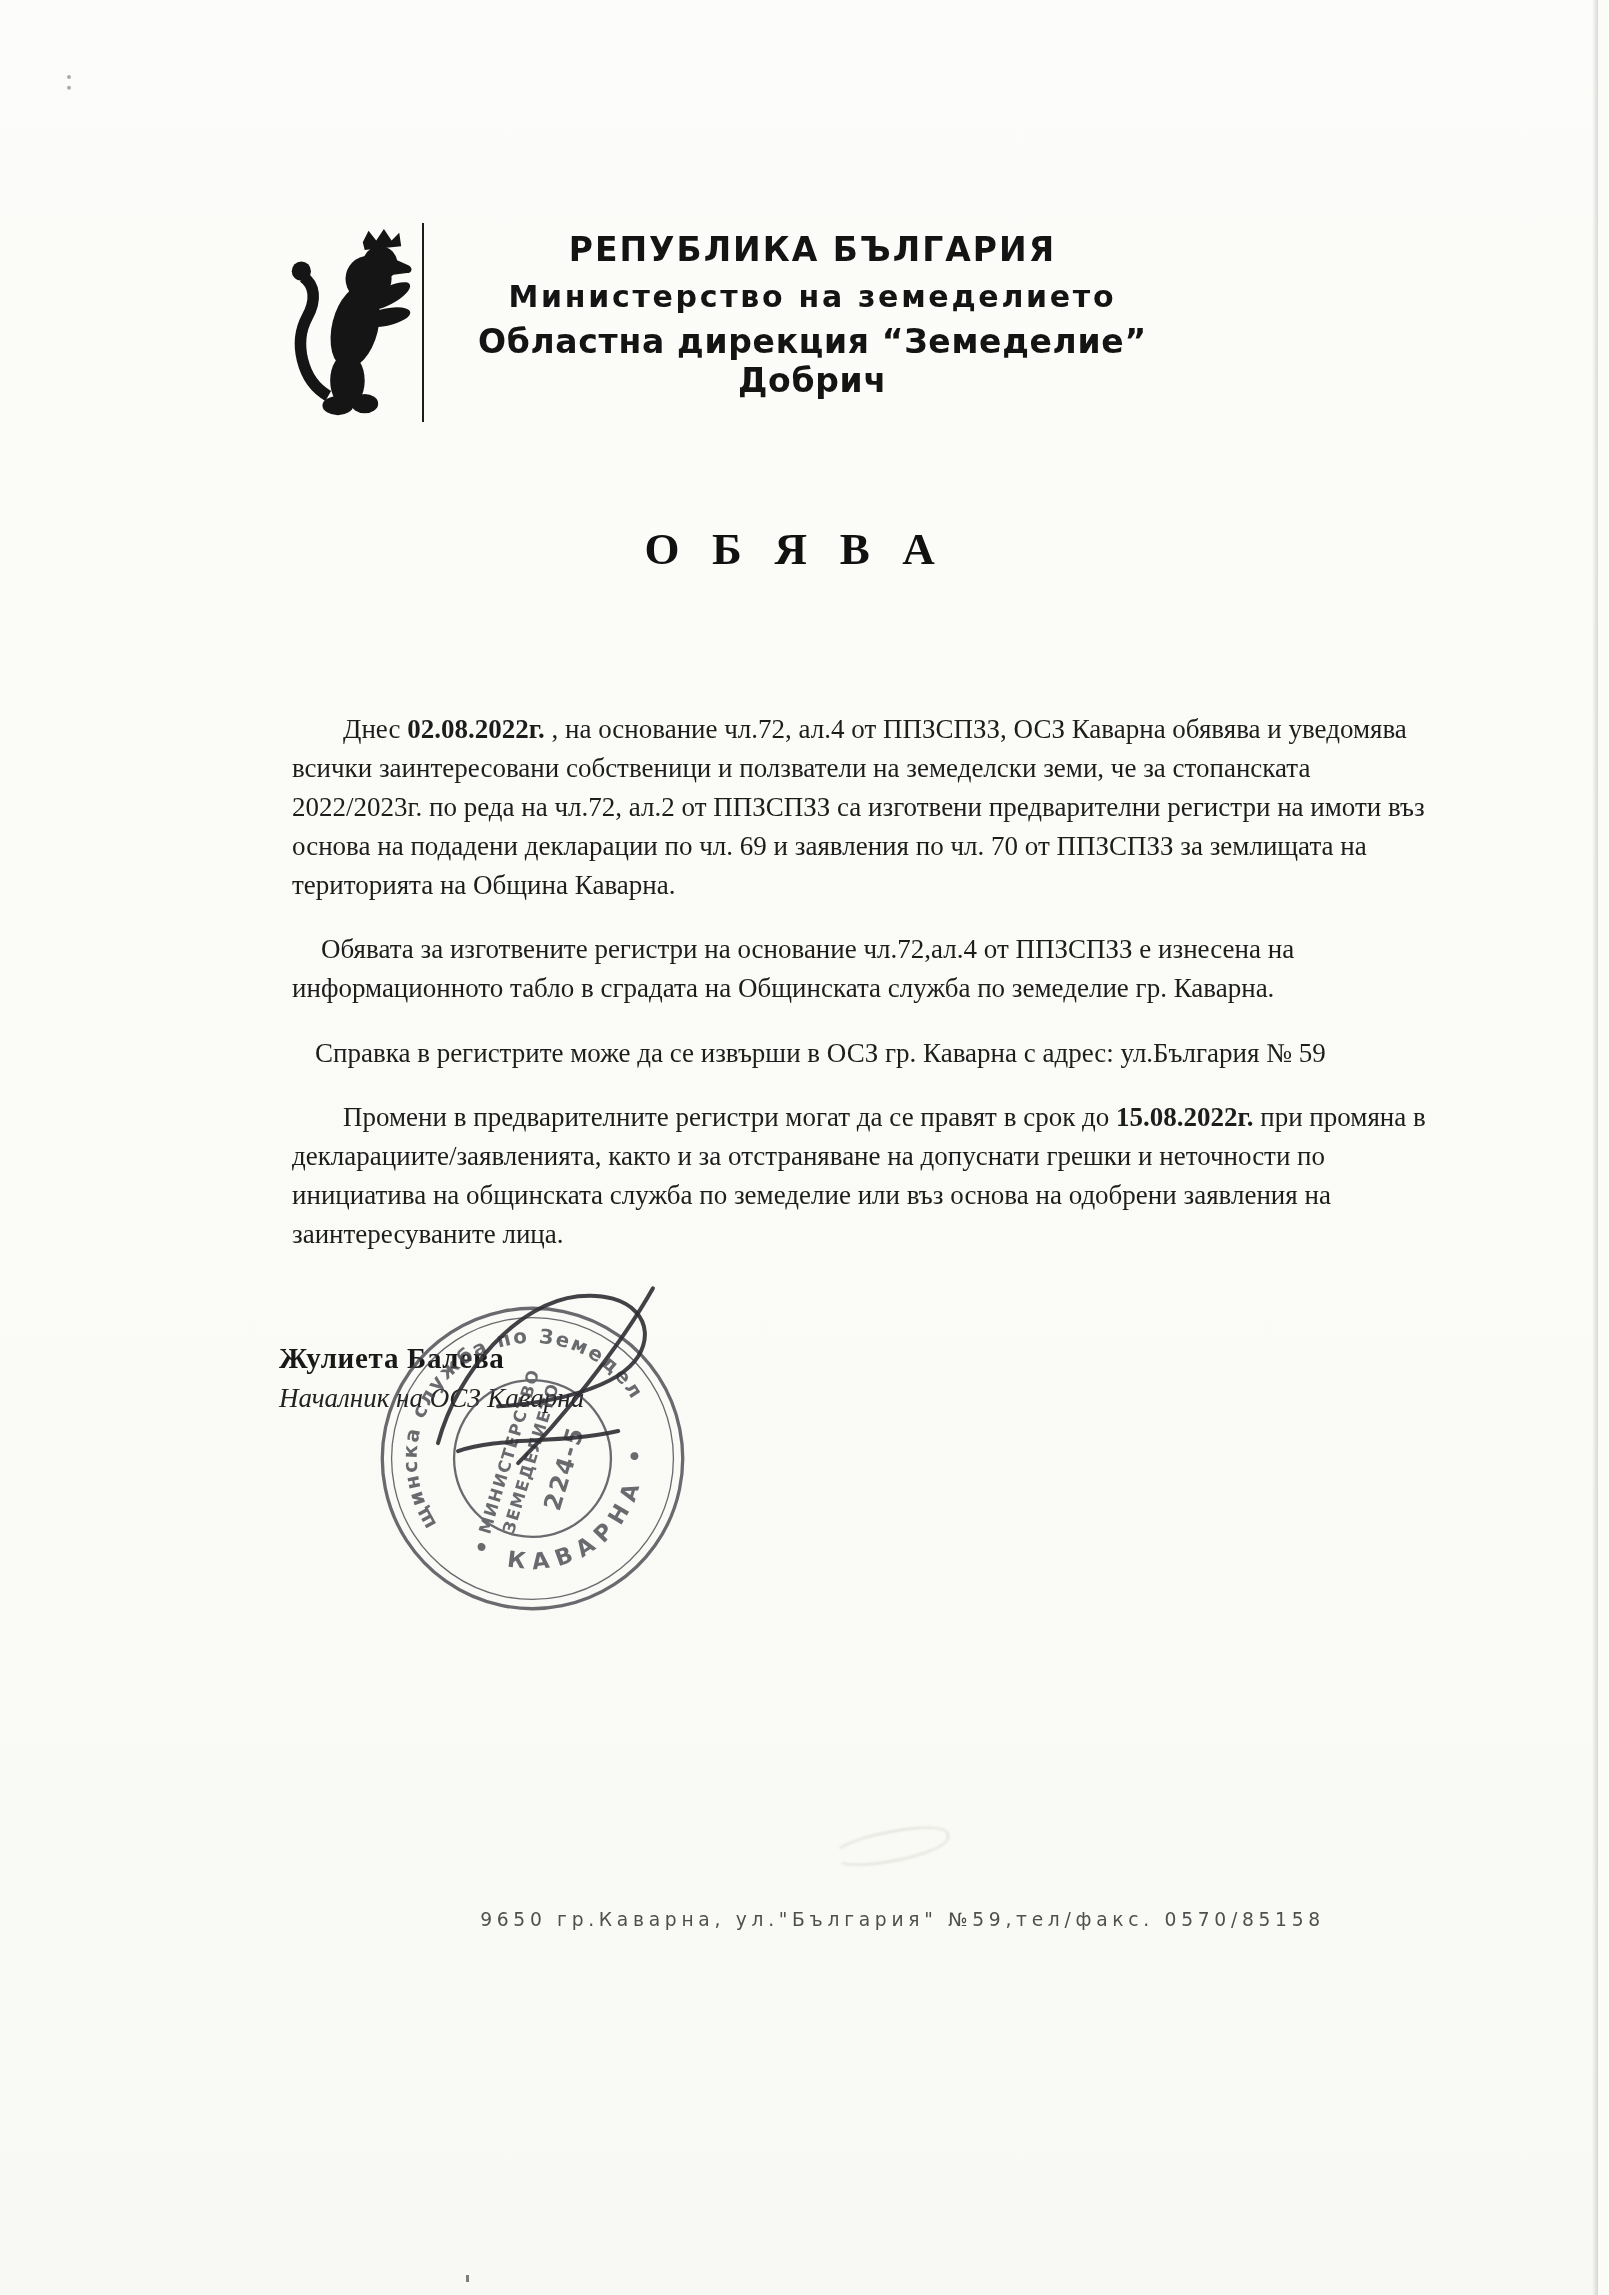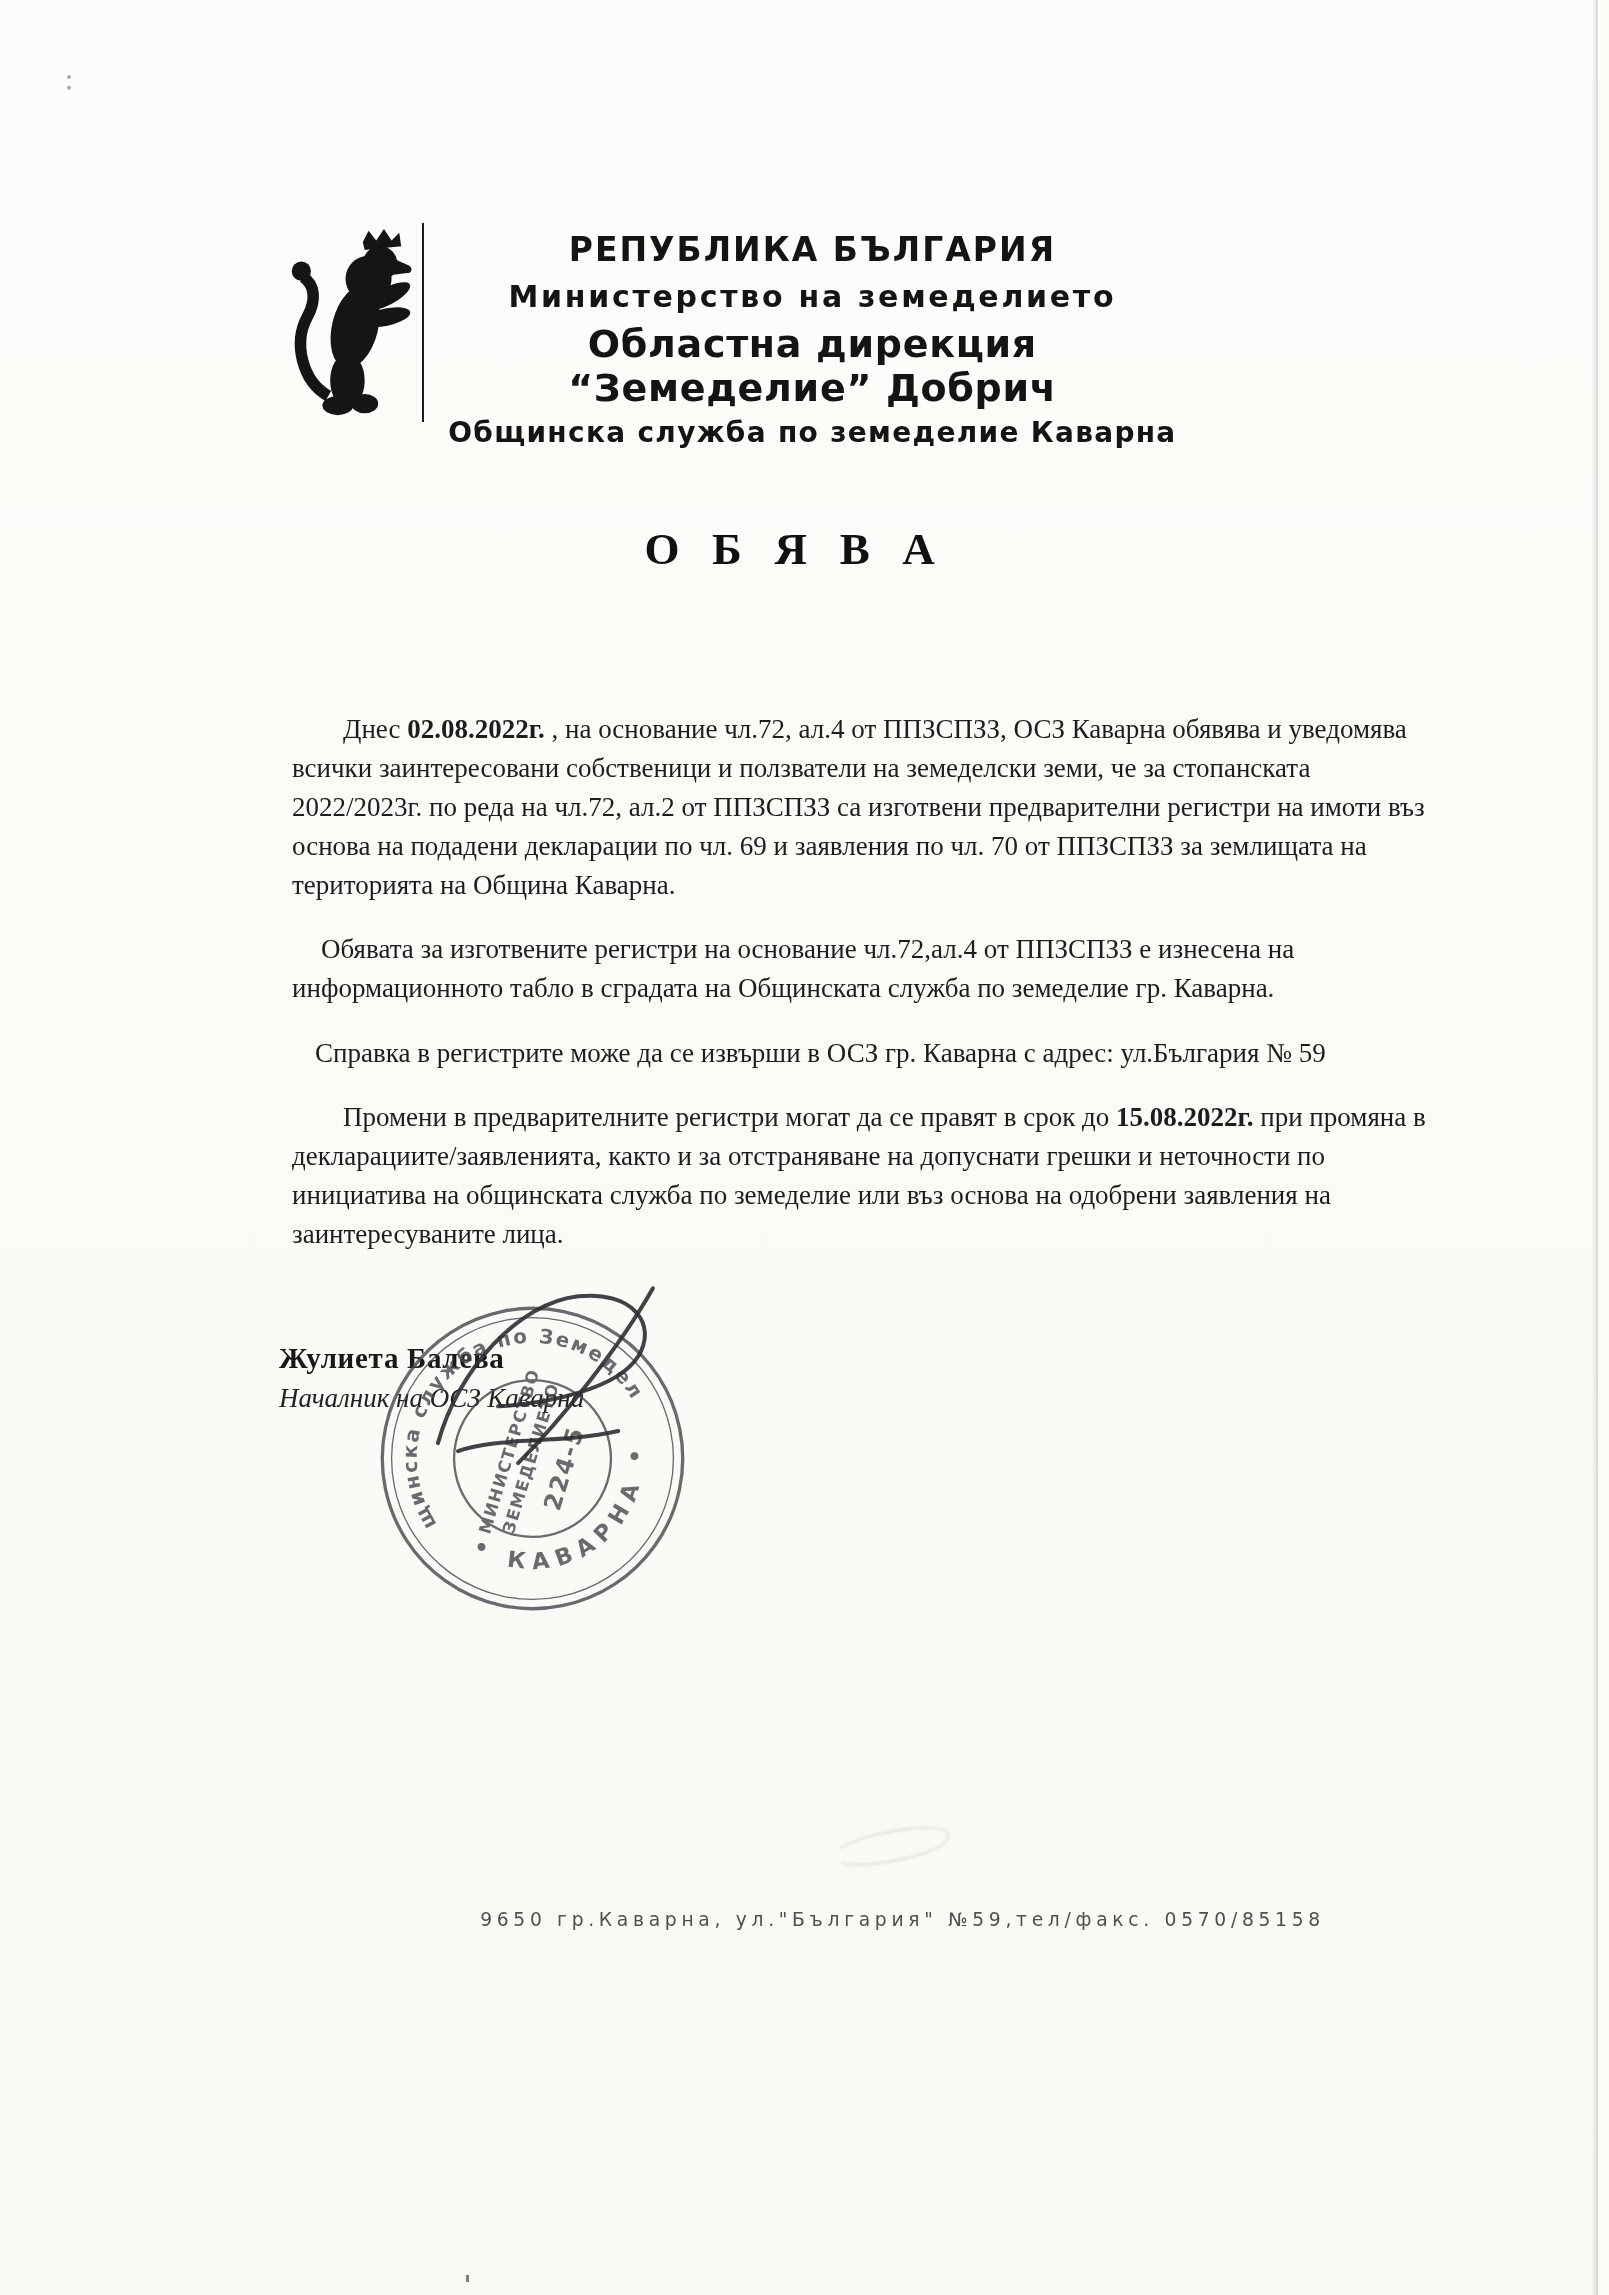--- a/index.html
+++ b/index.html
@@ -15,21 +15,21 @@
 
   
   .header { position:absolute; top:227px; left:277px; display:flex; }
   .logo { width:137px; height:192px; }
   .logo svg { width:137px; height:192px; display:block; }
   .divider { width:2px; background:#1c1c1c; height:199px; margin-left:8px; margin-top:-4px; }
   .header-text { margin-left:17.4px; width:742px; text-align:center;
     font-family:"DejaVu Sans", sans-serif; font-weight:bold; color:#141414; padding-top:2.7px; }
   .h-country     { font-size:33px; letter-spacing:2px; margin-bottom:10.7px; }
   .h-ministry    { font-size:30px; letter-spacing:2.7px; margin-bottom:8px; }
-  .h-directorate { font-size:38px; letter-spacing:0.7px; margin-bottom:5.3px; }
+  .h-directorate { font-size:33px; letter-spacing:0.7px; margin-bottom:5.3px; }
   .h-office      { font-size:28px; letter-spacing:1.3px; }
 
   
   .doc-title { position:absolute; top:523px; left:0; width:1570px; text-align:center;
     font-weight:bold; font-size:45px; letter-spacing:10.7px; color:#111;
     font-family:"Liberation Serif", serif;padding-left:10px; }
 
   
   .body-text { position:absolute; top:710px; left:292px; width:1136px;
     font-size:27px; line-height:39px; color:#1d1d1d; }
@@ -101,21 +101,20 @@
         </g>
         <path d="M26,88 C12,80 8,60 15,47 C20,38 19,30 13,26" stroke="#151515" stroke-width="6" fill="none"></path>
         <circle cx="12" cy="23" r="5" fill="#151515"></circle>
       </svg>
     </div>
     <div class="divider"></div>
     <div class="header-text">
       <div class="h-country">РЕПУБЛИКА БЪЛГАРИЯ</div>
       <div class="h-ministry">Министерство на земеделието</div>
       <div class="h-directorate">Областна дирекция “Земеделие” Добрич</div>
-      <div class="h-office">Общинска служба по земеделие Каварна</div>
     </div>
   </div>
 
   <div class="doc-title">О Б Я В А</div>
 
   <div class="body-text">
     <p class="ind-lg"><span>Днес </span><b>02.08.2022г.</b><span> , на основание чл.72, ал.4 от ППЗСПЗЗ, ОСЗ Каварна обявява и уведомява всички заинтересовани собственици и ползватели на земеделски земи, че за стопанската 2022/2023г. по реда на чл.72, ал.2 от ППЗСПЗЗ са изготвени предварителни регистри на имоти въз основа на подадени декларации по чл. 69 и заявления по чл. 70 от ППЗСПЗЗ за землищата на територията на Община Каварна.</span></p>
     <p class="ind-sm">Обявата за изготвените регистри на основание чл.72,ал.4 от ППЗСПЗЗ е изнесена на информационното табло в сградата на Общинската служба по земеделие гр. Каварна.</p>
     <p class="ind-xs">Справка в регистрите може да се извърши в ОСЗ гр. Каварна с адрес: ул.България № 59</p>
     <p class="ind-lg"><span>Промени в предварителните регистри могат да се правят в срок до </span><b>15.08.2022г.</b><span> при промяна в декларациите/заявленията, както и за отстраняване на допуснати грешки и неточности по инициатива на общинската служба по земеделие или въз основа на одобрени заявления на заинтересуваните лица.</span></p>

